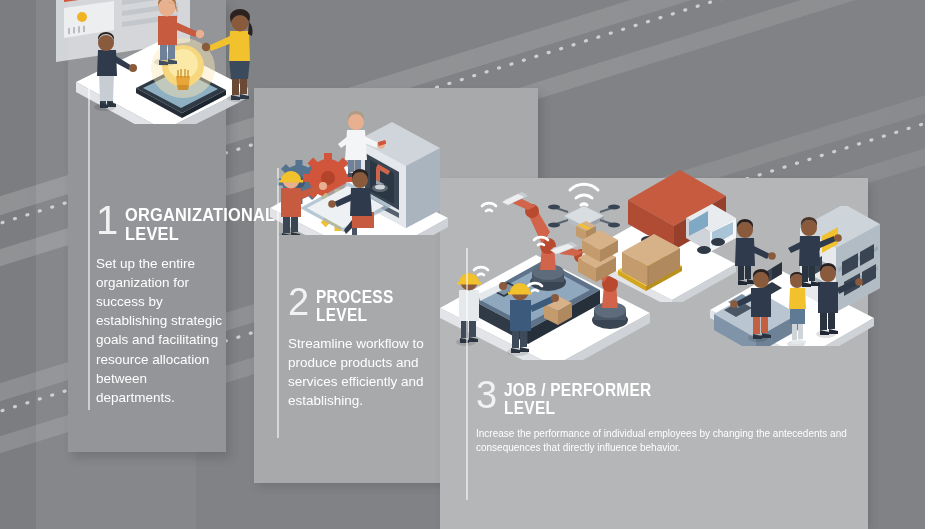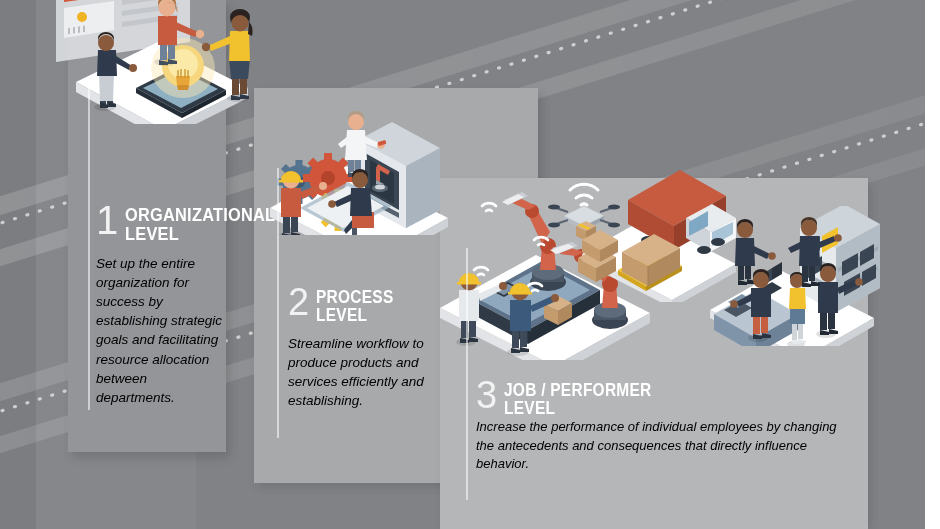--- a/index.html
+++ b/index.html
@@ -22,32 +22,32 @@
     font-family:"Liberation Sans", sans-serif;
     font-weight:400;line-height:.9;letter-spacing:-1px;
     color:#f2f2f2;
   }
   .titlewrap{
     font-weight:bold;letter-spacing:.3px;line-height:1.02;
     text-transform:uppercase;color:#ffffff;
     transform:scaleX(.86);transform-origin:left top;
   }
   .desc{
-    color:#000000;font-weight:400;font-style:italic;
+    color:#ffffff;font-weight:400;
   }
   
   .b1 .num{font-size:40px;}
   .b2 .num{font-size:38px;}
   .b3 .num{font-size:38px;}
   .b1 .titlewrap{font-size:19px;padding-top:3px;}
   .b2 .titlewrap{font-size:18px;padding-top:3px;}
   .b3 .titlewrap{font-size:18px;padding-top:3px;}
   .b1 .desc{font-size:13.5px;line-height:1.42;width:132px;margin-top:10px;}
   .b2 .desc{font-size:13.5px;line-height:1.42;width:140px;margin-top:9px;}
-  .b3 .desc{font-size:13px;line-height:1.45;width:372px;}
+  .b3 .desc{font-size:10px;line-height:1.45;width:372px;margin-top:9px;}
   
   .scene{position:absolute;}
   .scene svg{display:block;}
   .rightmask{position:absolute;top:0;right:0;width:15px;height:529px;background:#ffffff;}
 </style>
 </head>
 <body>
 
 <div id="stage">
 

